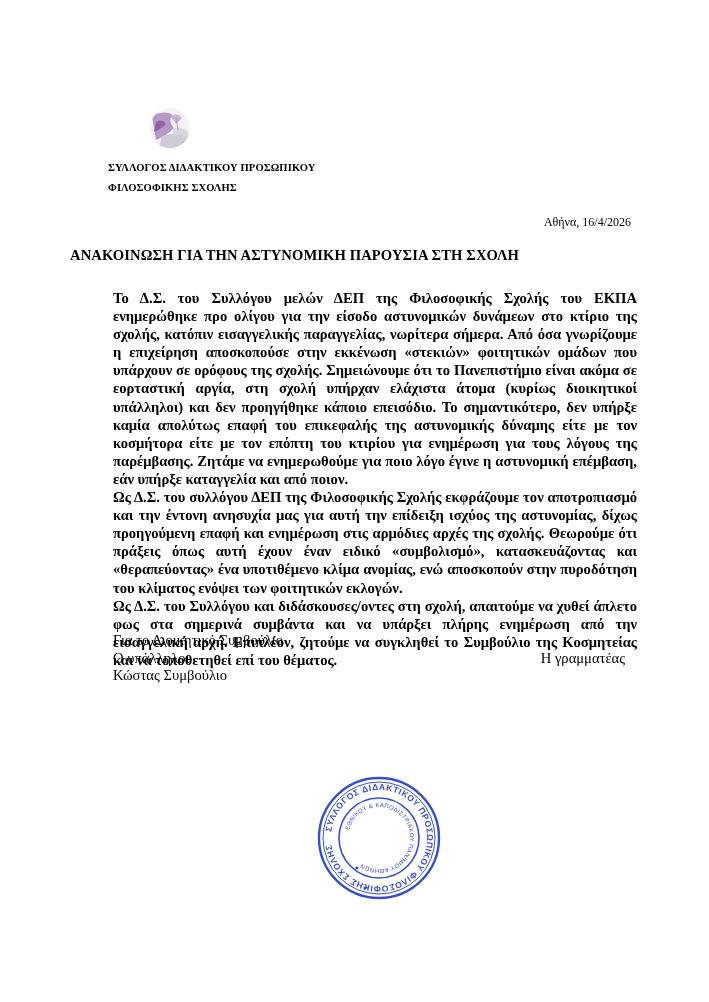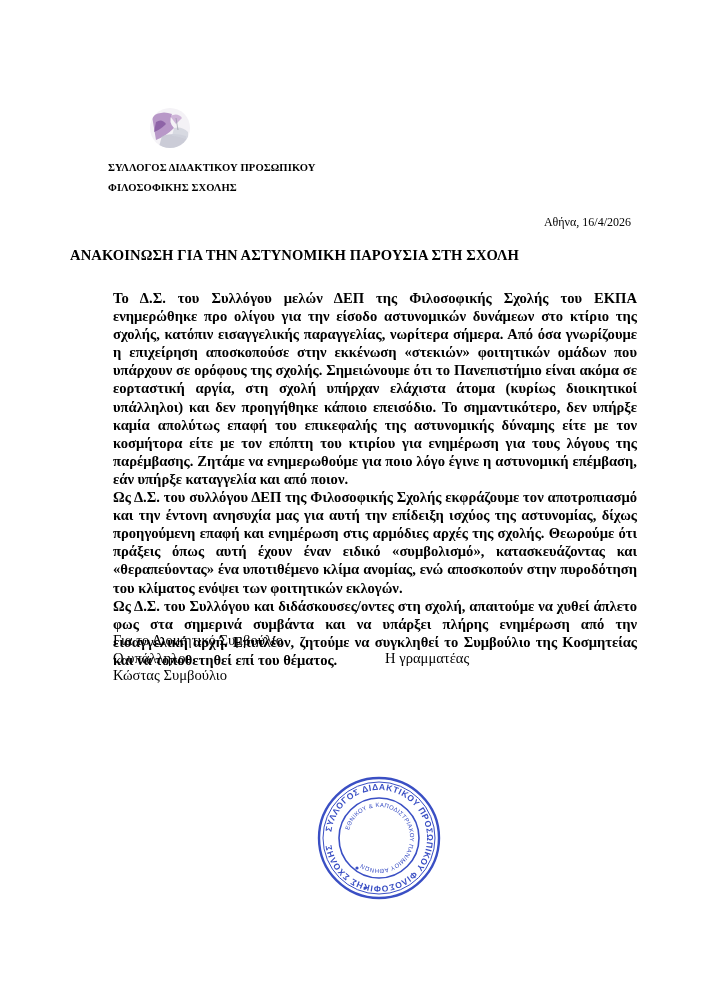--- a/index.html
+++ b/index.html
@@ -18,21 +18,21 @@
     .title { position: absolute; left: 0; width: 589px; top: 247px; text-align: center;
              font-weight: bold; font-size: 14.6px; letter-spacing: 0.1px; }
 
     .body { position: absolute; left: 113px; width: 524px; top: 289px;
             font-size: 14.6px; line-height: 18.1px; text-align: justify; }
     .body p { margin: 0; font-weight: bold; }
     .body p.last-left { text-align-last: left; }
 
     .sign { position: absolute; top: 632px; font-size: 14.6px; line-height: 17.5px; }
     .sign.left { left: 113px; }
-    .sign.right { left: 385px; width: 240px; text-align: left; }
+    .sign.right { left: 385px; width: 240px; text-align: right; }
     .sign .spacer { height: 17.5px; }
 
     .stamp { position: absolute; left: 313px; top: 772px; width: 132px; height: 132px; }
   </style>
 </head>
 <body>
 
 <div class="page">
 
   <svg class="logo" viewBox="0 0 44 44">

